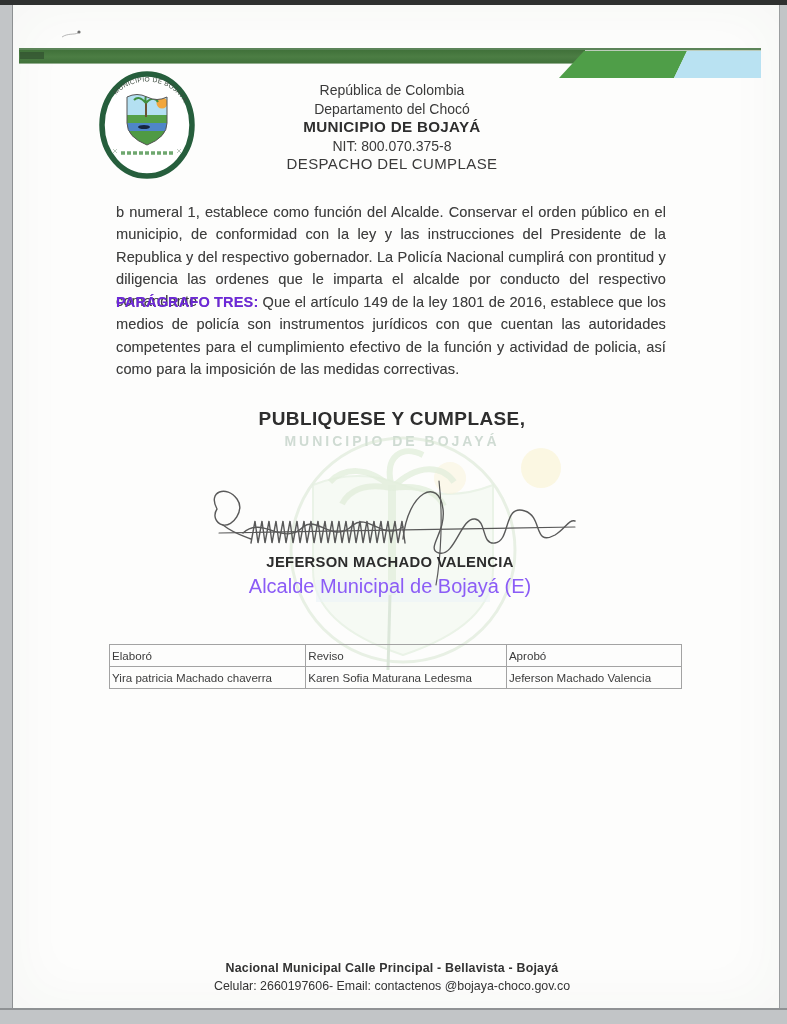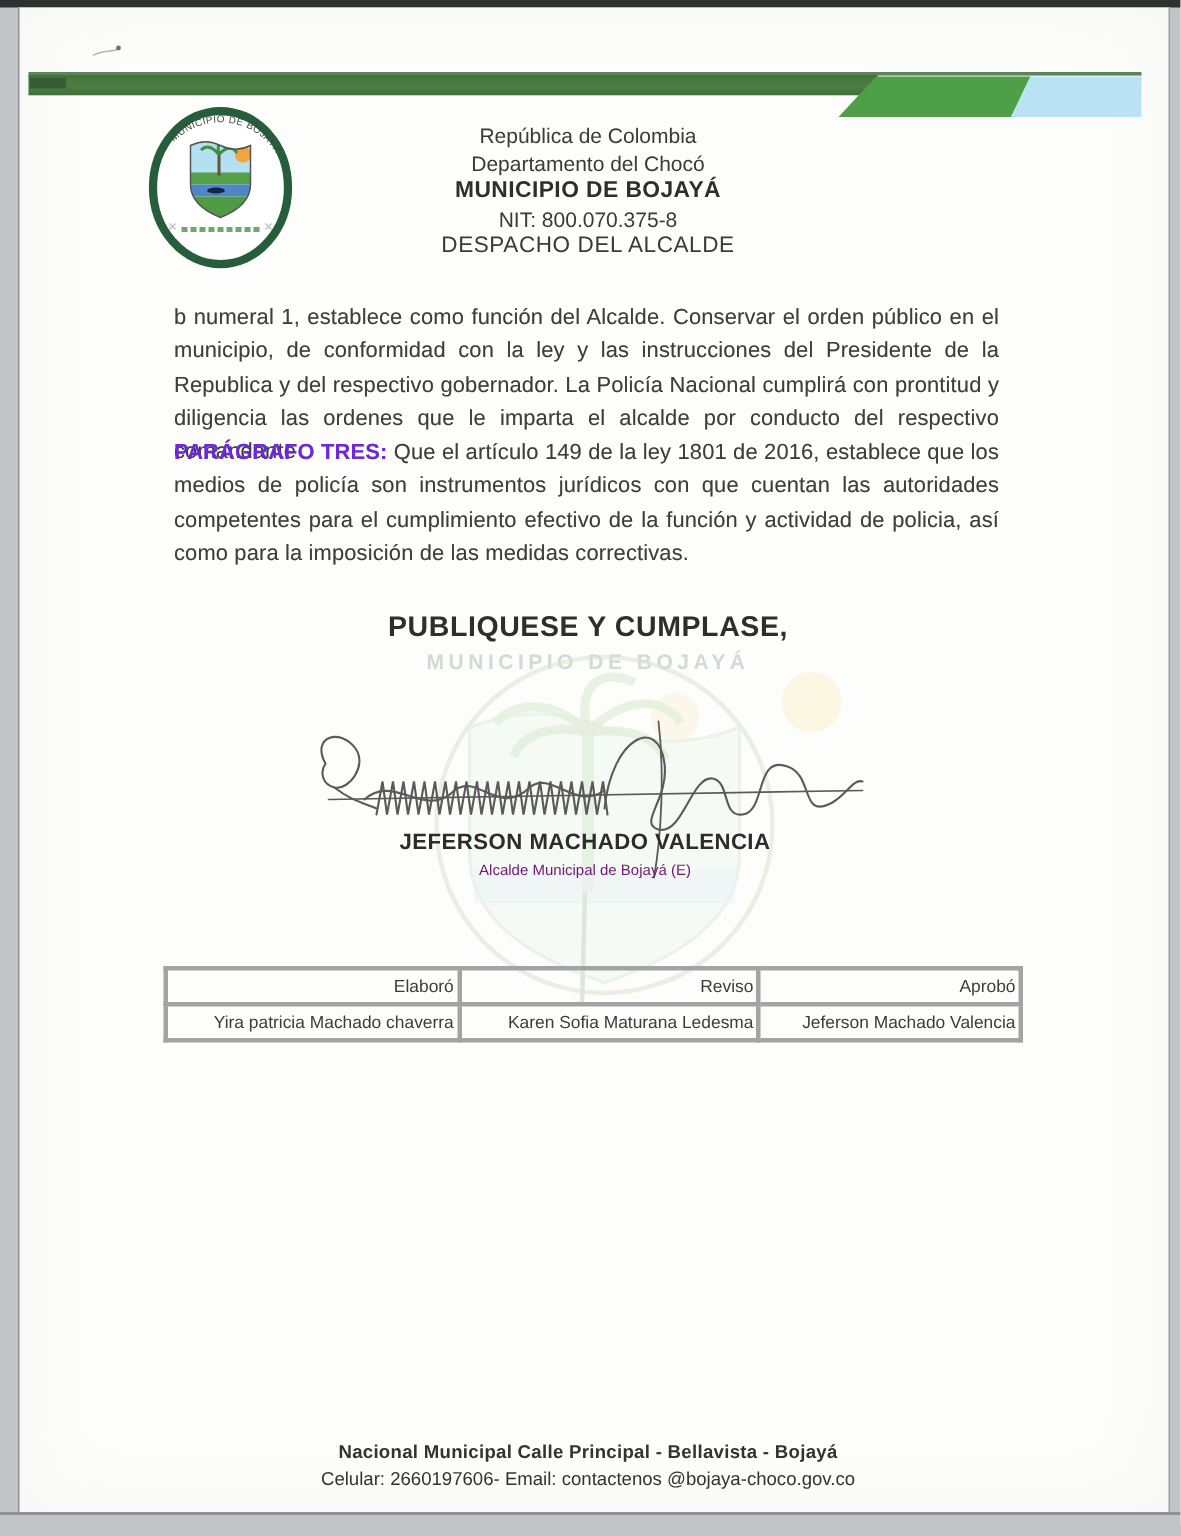--- a/index.html
+++ b/index.html
@@ -30,27 +30,27 @@
     line-height:22.3px;letter-spacing:.1px;
     text-shadow:0 0 .4px rgba(40,40,40,.35);
   }
   .publish{top:403px;font-weight:bold;font-size:19px;color:#2e2e2e;letter-spacing:.4px;transform:translateX(-4px);}
   .watermark-text{
     top:428px;font-size:14px;letter-spacing:3px;font-weight:bold;
     color:rgba(170,192,176,.55);transform:translateX(-4px);
   }
   .dated{left:103px;top:449px;text-shadow:0 0 .4px rgba(40,40,40,.35);}
   .sig-name{top:549px;font-weight:bold;font-size:14.8px;color:#2c2c2c;letter-spacing:.3px;transform:translateX(-6px);}
-  .sig-title{top:570px;font-size:10px;color:#701a75;transform:translateX(-6px);}
+  .sig-title{top:570px;font-size:20px;color:#8b5cf6;transform:translateX(-6px);}
   table.approval{
     position:absolute;left:96px;top:639px;width:573px;
     border-collapse:collapse;font-size:11.6px;color:#3c3c3c;
   }
   table.approval td{
-    border:3px solid #a3a3a3;text-align:right;padding:2.5px 2px;
+    border:1px solid #a3a3a3;text-align:left;padding:2.5px 2px;
     height:16px;
   }
   .footer-block{top:955px;font-size:12.4px;color:#333;line-height:17.5px;transform:translateX(-4px);}
   .footer-block .f-bold{font-weight:bold;letter-spacing:.2px;}
   .speck{left:45px;top:20px;width:40px;height:18px;}
 </style>
 </head>
 <body>
 
 <div class="scan">
@@ -107,21 +107,21 @@
         <line x1="30" y1="86" x2="82" y2="86" stroke="#3f8a3f" stroke-width="3.4" stroke-dasharray="4 2"></line>
         <path d="M22,82 l4,4 m0,-4 l-4,4 M86,82 l4,4 m0,-4 l-4,4" stroke="#a9b8aa" stroke-width="1"></path>
       </g>
     </svg>
 
     <div class="abs center-line header-block" style="transform:translateX(-4px);">
       <div>República de Colombia</div>
       <div>Departamento del Chocó</div>
       <div class="bold-line">MUNICIPIO DE BOJAYÁ</div>
       <div>NIT: 800.070.375-8</div>
-      <div class="office-line">DESPACHO DEL ALCALDE</div>
+      <div class="office-line">DESPACHO DEL CUMPLASE</div>
     </div>
 
     <p class="abs para doc-text" style="top:168px;margin-top:28px;">b numeral 1, establece como función del Alcalde. Conservar el orden público en el municipio, de conformidad con la ley y las instrucciones del Presidente de la Republica y del respectivo gobernador. La Policía Nacional cumplirá con prontitud y diligencia las ordenes que le imparta el alcalde por conducto del respectivo comandante</p>
 
     <p class="abs para doc-text" style="top:286px;"><strong style="color:#6d28d9;">PARÁGRAFO TRES:</strong><span> Que el artículo 149 de la ley 1801 de 2016, establece que los medios de policía son instrumentos jurídicos con que cuentan las autoridades competentes para el cumplimiento efectivo de la función y actividad de policia, así como para la imposición de las medidas correctivas.</span></p>
 
     <div class="abs center-line publish">PUBLIQUESE Y CUMPLASE,</div>
 
     <div class="abs center-line watermark-text">MUNICIPIO DE BOJAYÁ</div>
 

